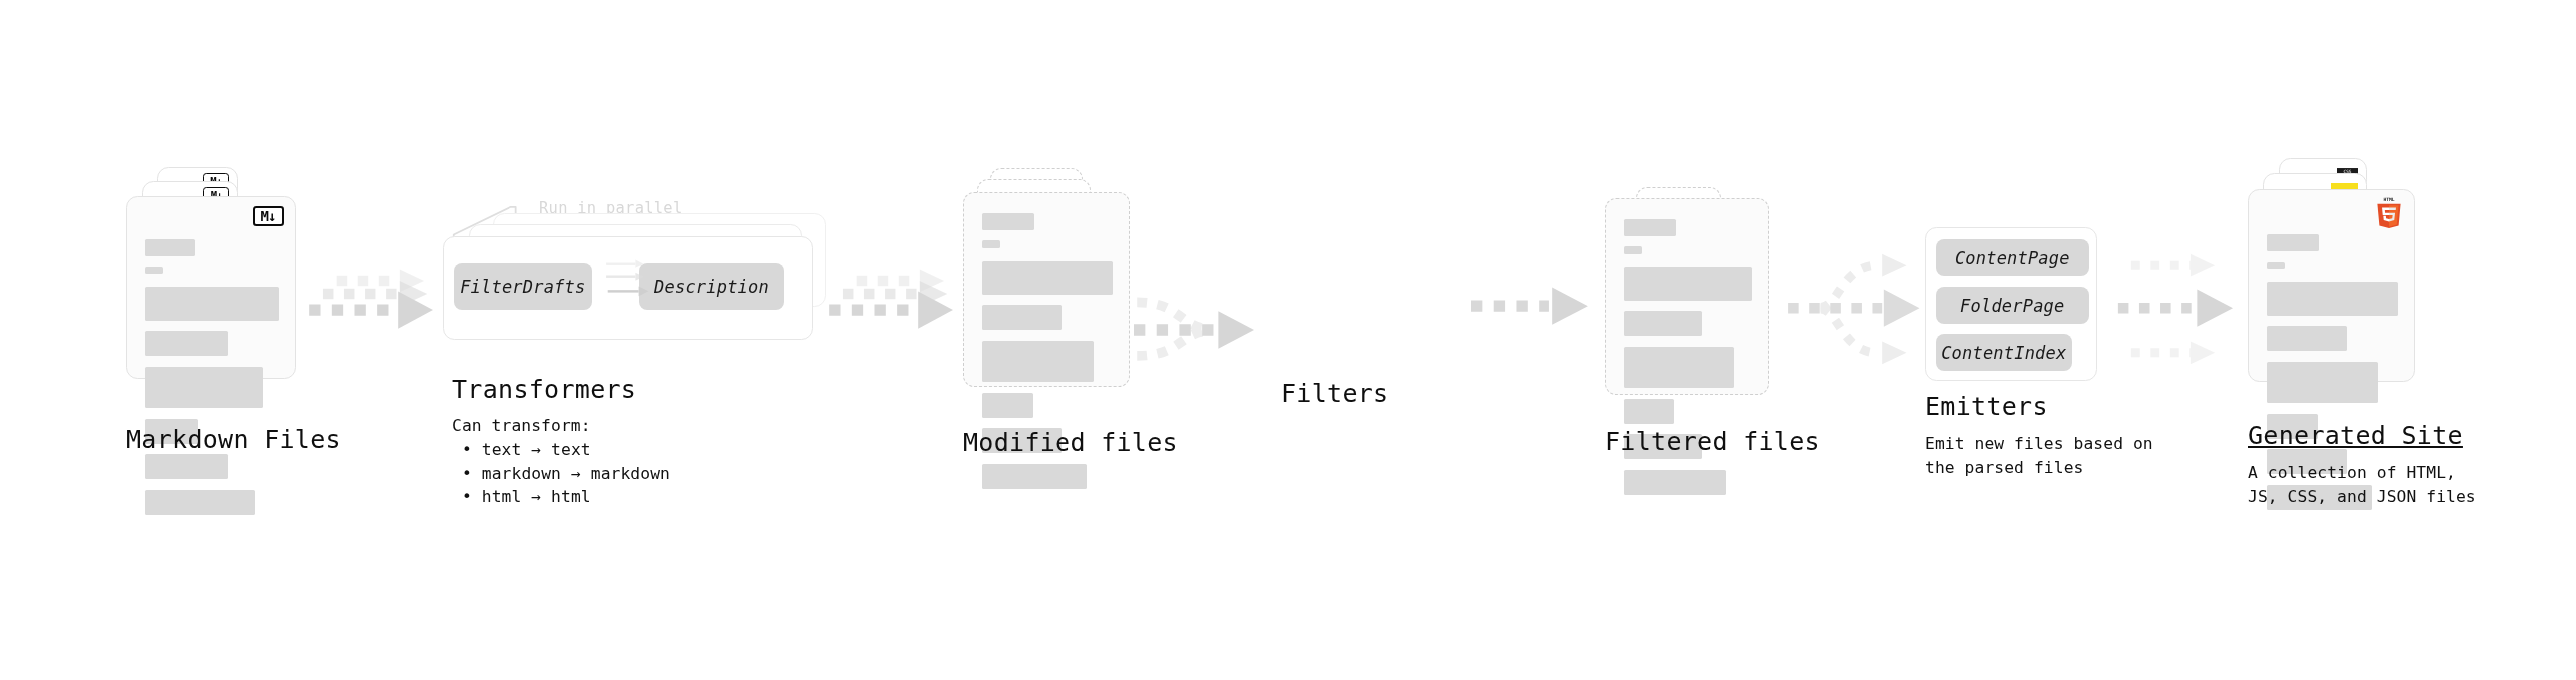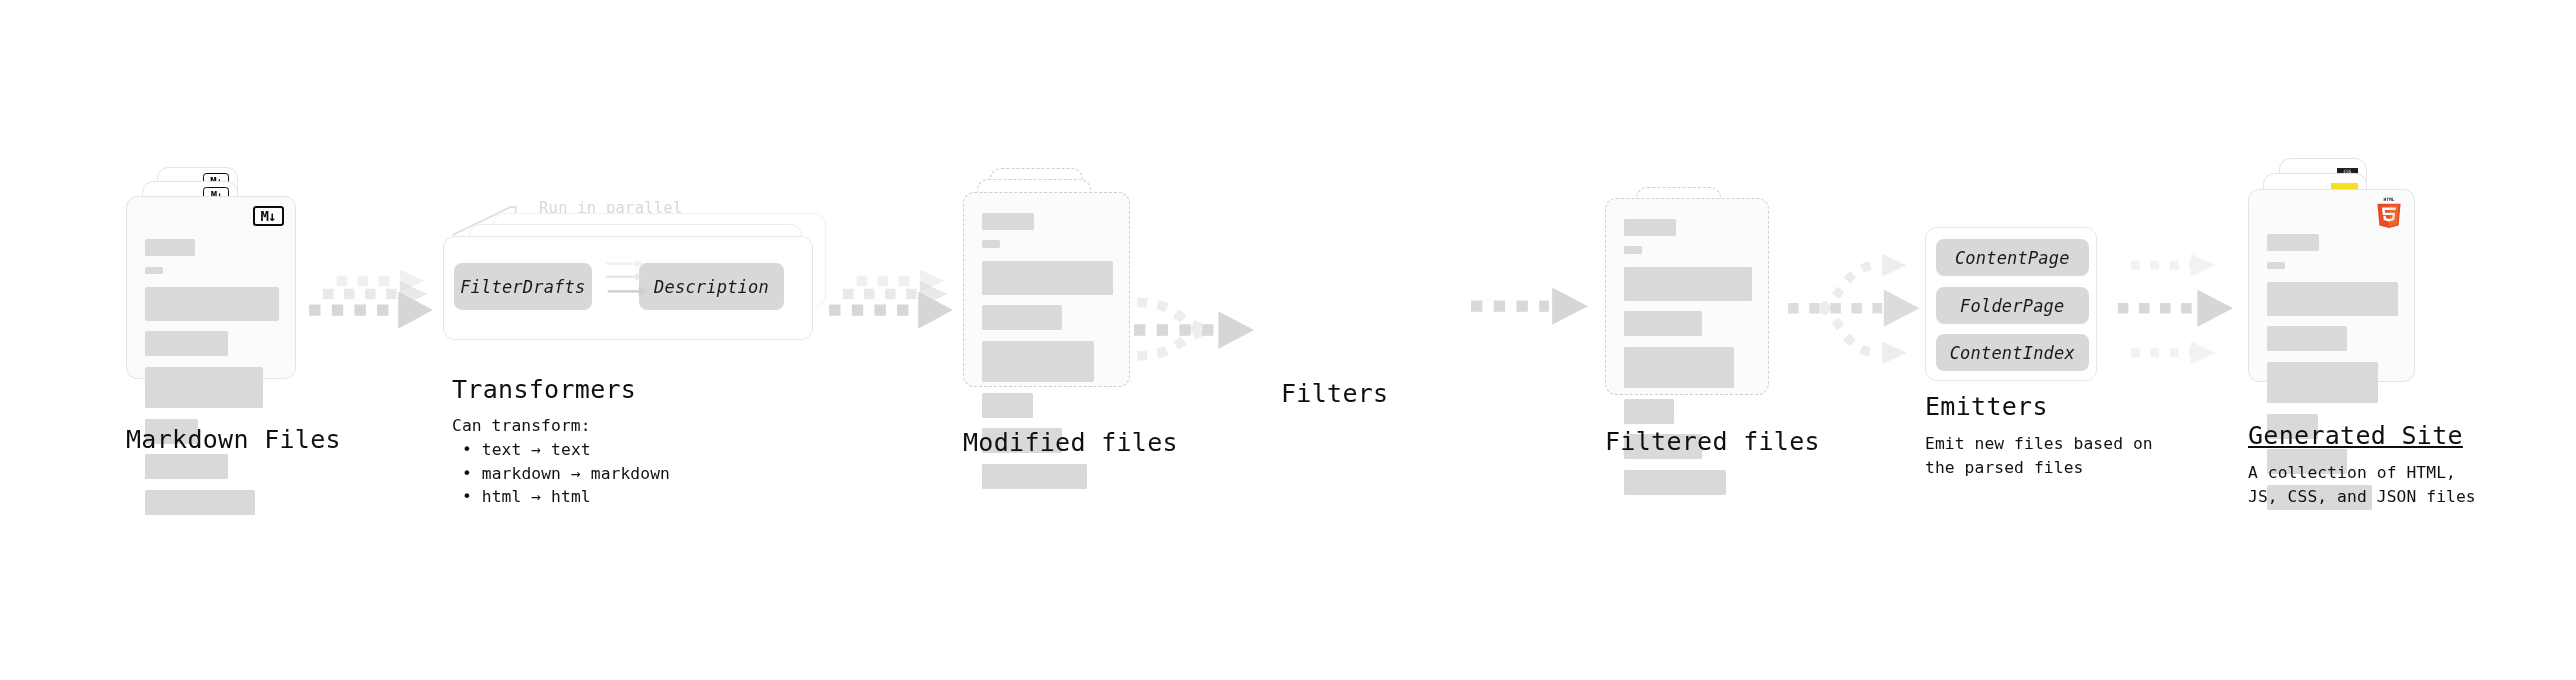--- a/index.html
+++ b/index.html
@@ -256,21 +256,21 @@
     <path class="nofill" d="M 50 90 C 72 90 76 142 118 144" stroke="#ececec" stroke-width="11" stroke-dasharray="11 13"></path>
     <polygon points="126,22 156,36 126,50" fill="#ededed"></polygon>
     <polygon points="126,130 156,144 126,158" fill="#ededed"></polygon>
     <line x1="10" y1="89" x2="126" y2="89" stroke="#dcdcdc" stroke-width="13" stroke-dasharray="13 13"></line>
     <polygon points="128,66 172,89 128,112" fill="#dcdcdc"></polygon>
   </svg>
 
   <div class="plugbox" style="left:1925px; top:227px; width:172px; height:154px;">
     <div class="chip" style="left:9.8px; top:11.4px; width:153px; height:37px;">ContentPage</div>
     <div class="chip" style="left:9.8px; top:59px; width:153px; height:37px;">FolderPage</div>
-    <div class="chip" style="left:9.8px; top:106px; width:153px; height:37px;">ContentIndex</div>
+    <div class="chip" style="left:9.8px; top:106px; width:136px; height:37px;">ContentIndex</div>
   </div>
   <div class="title abs" style="left:1925px; top:392px;">Emitters</div>
   <div class="caption abs" style="left:1925px; top:432px;">Emit new files based on
 the parsed files</div>
 
   <svg class="abs" style="left:2113px; top:236px; width:146px; height:146px;" viewBox="0 0 180 180" width="146" height="146">
     <g opacity="0.45">
       <line x1="22" y1="36" x2="96" y2="36" stroke="#e3e3e3" stroke-width="11" stroke-dasharray="11 13"></line>
       <polygon points="96,22 126,36 96,50" fill="#e3e3e3"></polygon>
     </g>

